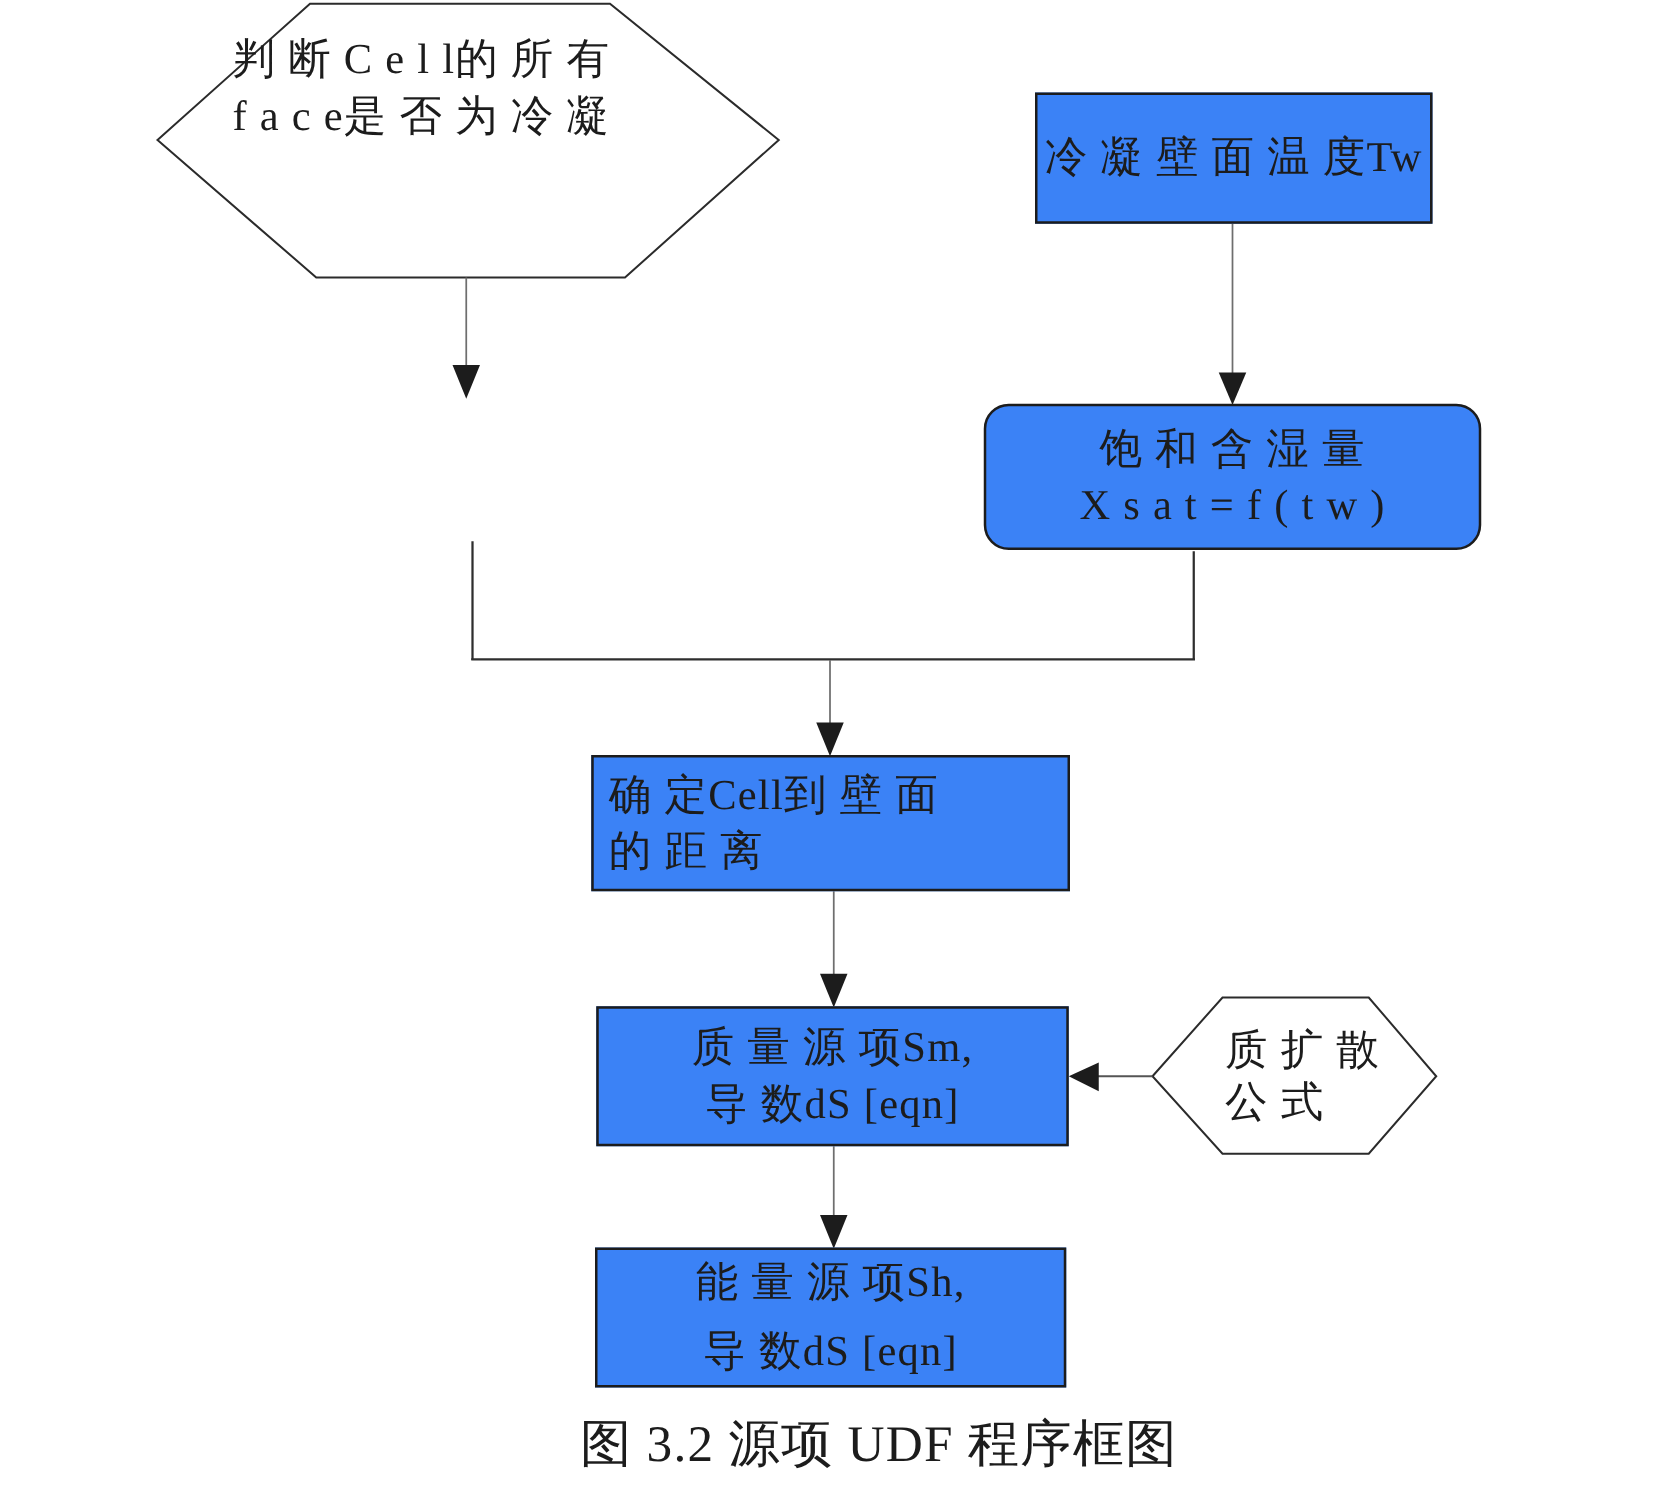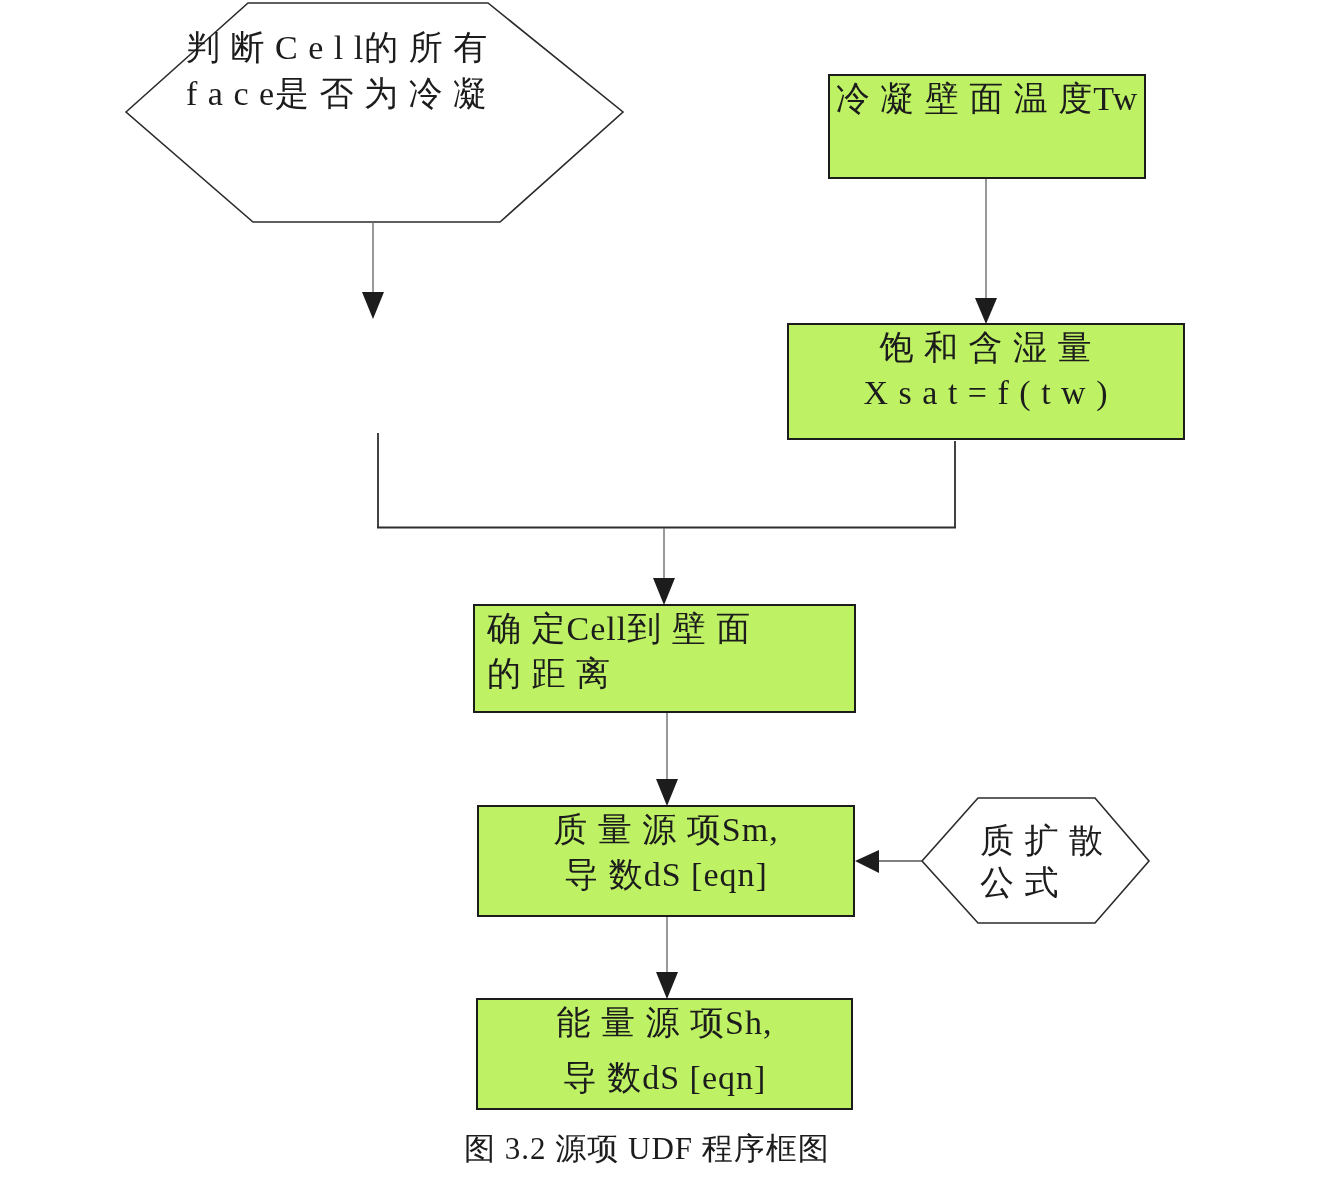--- a/index.html
+++ b/index.html
@@ -18,24 +18,25 @@
   }
   #connector-layer {
     position: absolute;
     left: 0;
     top: 0;
     z-index: 1;
   }
   .node {
     position: absolute;
     box-sizing: border-box;
-    background: #bef264;
+    background: #3b82f6;
     border: 2.5px solid #1c1c1c;
     display: flex;
     flex-direction: column;
+    justify-content: center;
     align-items: center;
     font-size: 34px;
     line-height: 45px;
     letter-spacing: 1px;
     white-space: nowrap;
     z-index: 2;
   }
   .node.align-left {
     align-items: flex-start;
     padding-left: 12px;
@@ -49,21 +50,21 @@
     z-index: 3;
   }
   .hex-text.small-lh {
     line-height: 42px;
     font-family: Liberation Serif, serif;
   }
   #figure-caption {
     position: absolute;
     left: 464px;
     top: 1128px;
-    font-size: 31px;
+    font-size: 41px;
     letter-spacing: 1px;
     white-space: nowrap;
     z-index: 2;
   }
 </style>
 </head>
 <body>
 
 <div id="canvas">
 
@@ -98,21 +99,21 @@
   <div class="hex-text" style="left:186px; top:25px;">
     <div>判 断 C e l l的 所 有</div>
     <div>f a c e是 否 为 冷 凝</div>
   </div>
 
   <div class="node" style="left:828px; top:74px; width:318px; height:105px;">
     <div>冷 凝 壁 面 温 度Tw</div>
   </div>
 
 
-  <div class="node" style="left:787px; top:323px; width:398px; height:117px;">
+  <div class="node" style="left:787px; top:323px; width:398px; height:117px;border-radius:20px;">
     <div>饱 和 含 湿 量</div>
     <div>X s a t = f ( t w )</div>
   </div>
 
   <div class="node align-left" style="left:473px; top:604px; width:383px; height:109px;">
     <div>确 定Cell到 壁 面</div>
     <div>的 距 离</div>
   </div>
 
   <div class="node" style="left:477px; top:805px; width:378px; height:112px;">

